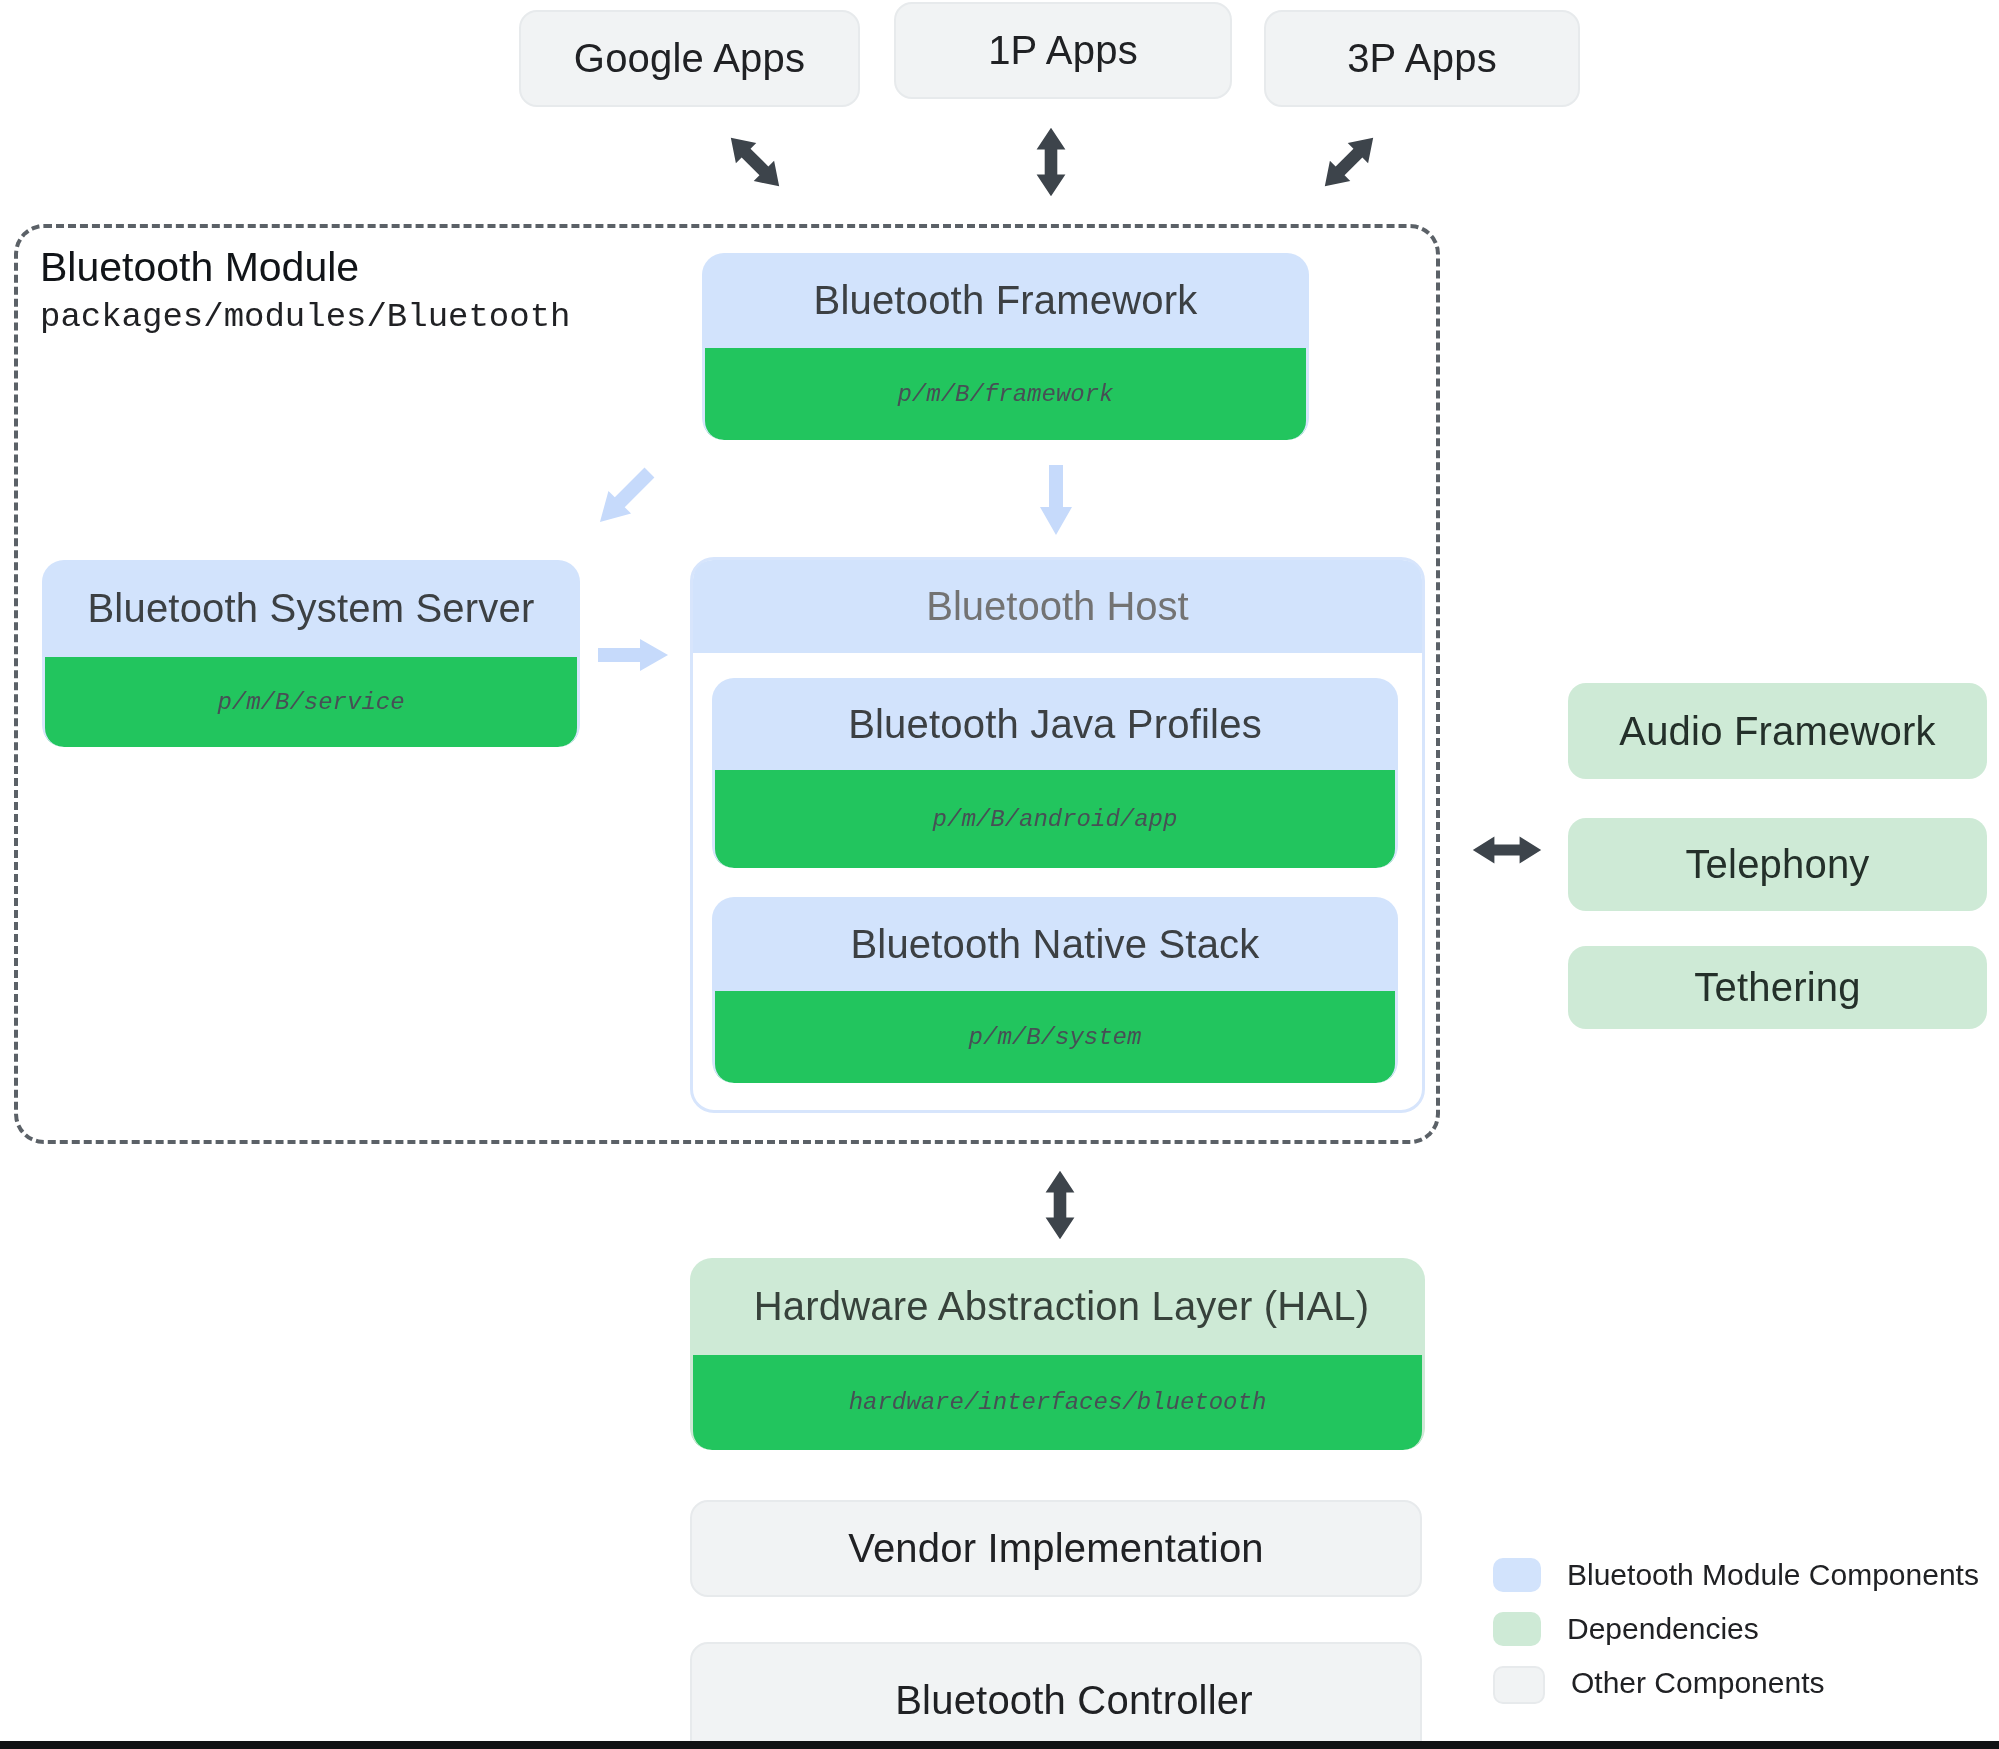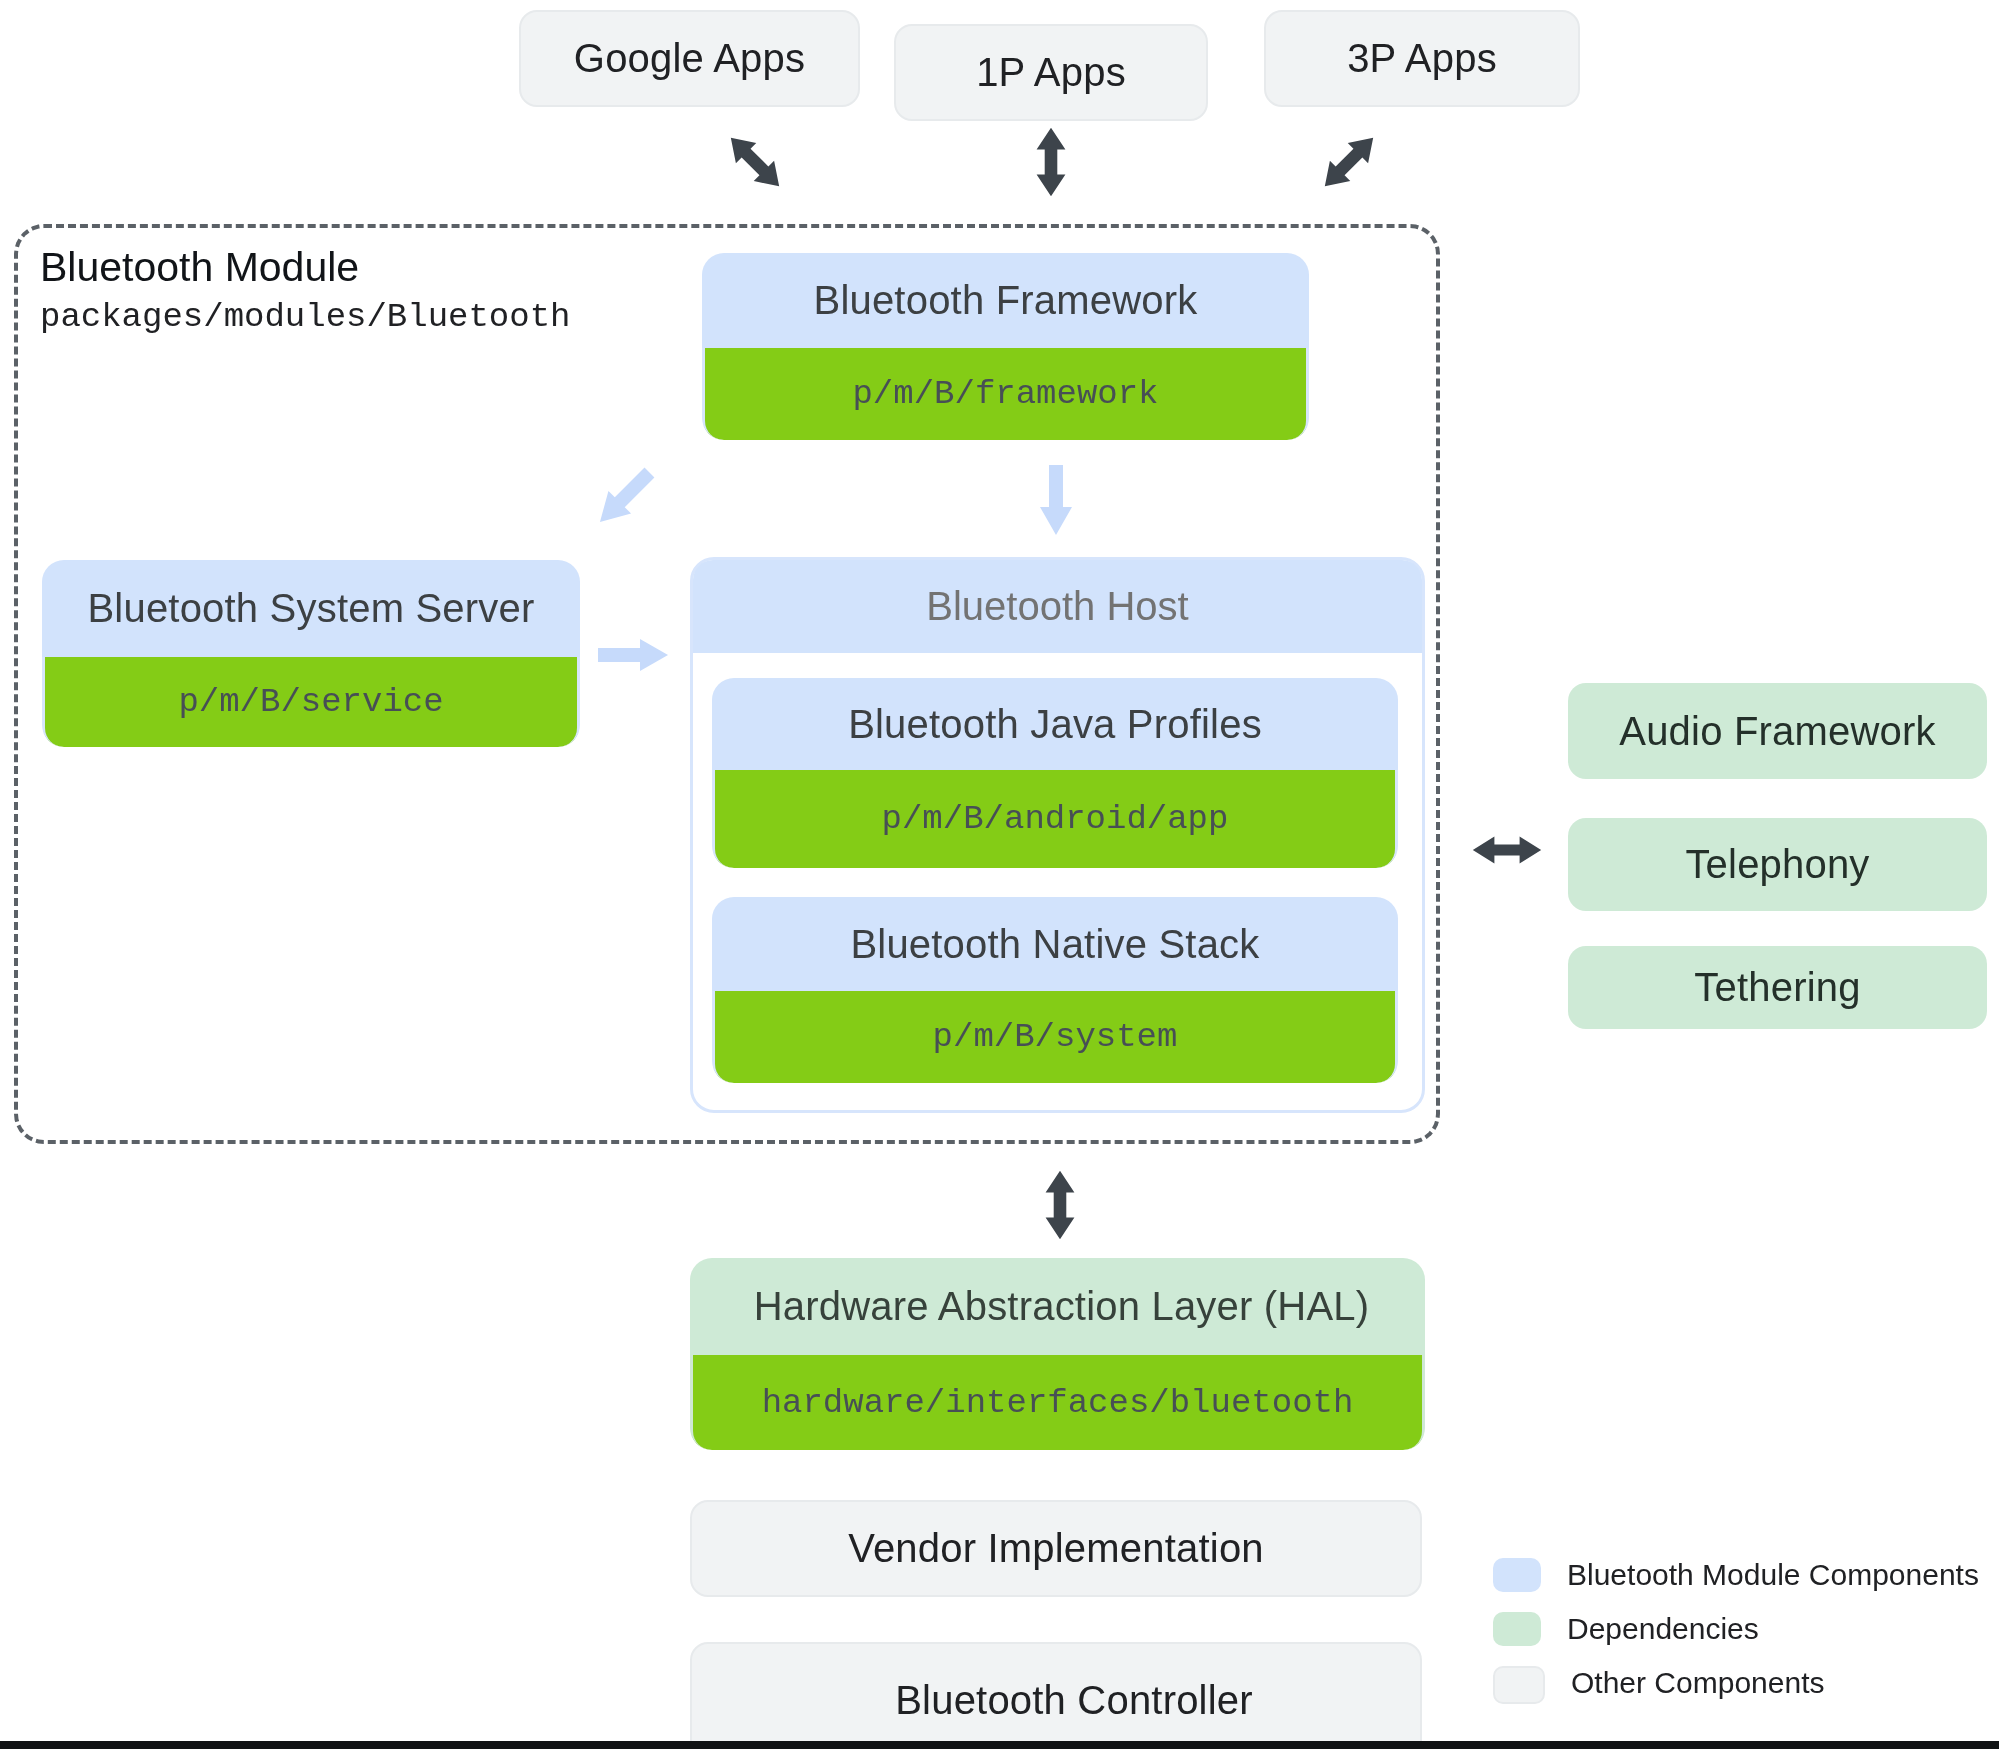--- a/index.html
+++ b/index.html
@@ -16,30 +16,30 @@
   .pill.gray{background:#f1f3f4;border:2px solid #e7eaec;}
   .pill.green{background:#ceead6;color:#24302a;}
   .card{border-radius:22px;overflow:hidden;background:#ffffff;}
   .card-header{
     display:flex;align-items:center;justify-content:center;
     font-size:40px;color:#3c4043;letter-spacing:0.2px;
   }
   .card-header.blue{background:#d2e3fc;}
   .card-header.green{background:#ceead6;color:#37423b;}
   .card-body{
-    display:flex;align-items:center;justify-content:center;background:#84cc16;
+    display:flex;align-items:center;justify-content:center;background:#22c55e;
     font-family:"Liberation Mono","DejaVu Sans Mono",monospace;
-    font-size:34px;color:#474f55;
-    border-bottom-left-radius:22px;border-bottom-right-radius:22px;
+    font-size:24px;color:#474f55;
+    border-bottom-left-radius:22px;border-bottom-right-radius:22px;font-style:italic;
   }
   .card-body.blue-edge{border:3px solid #d7e5fc;border-top:none;}
   .card-body.green-edge{border:3px solid #cfe8d6;border-top:none;}
   
   #app-google{left:519px;top:10px;width:341px;height:97px;}
-  #app-1p{left:894px;top:24px;width:314px;height:97px;}
+  #app-1p{left:894px;top:2px;width:338px;height:97px;}
   #app-3p{left:1264px;top:10px;width:316px;height:97px;}
   
   #module-box{
     left:14px;top:224px;width:1426px;height:920px;
     border:4px dashed #5b6167;border-radius:30px;
   }
   #module-title-block{left:40px;top:243px;width:640px;}
   #module-title{font-size:41px;color:#111418;line-height:48px;}
   #module-path{
     font-family:"Liberation Mono","DejaVu Sans Mono",monospace;

